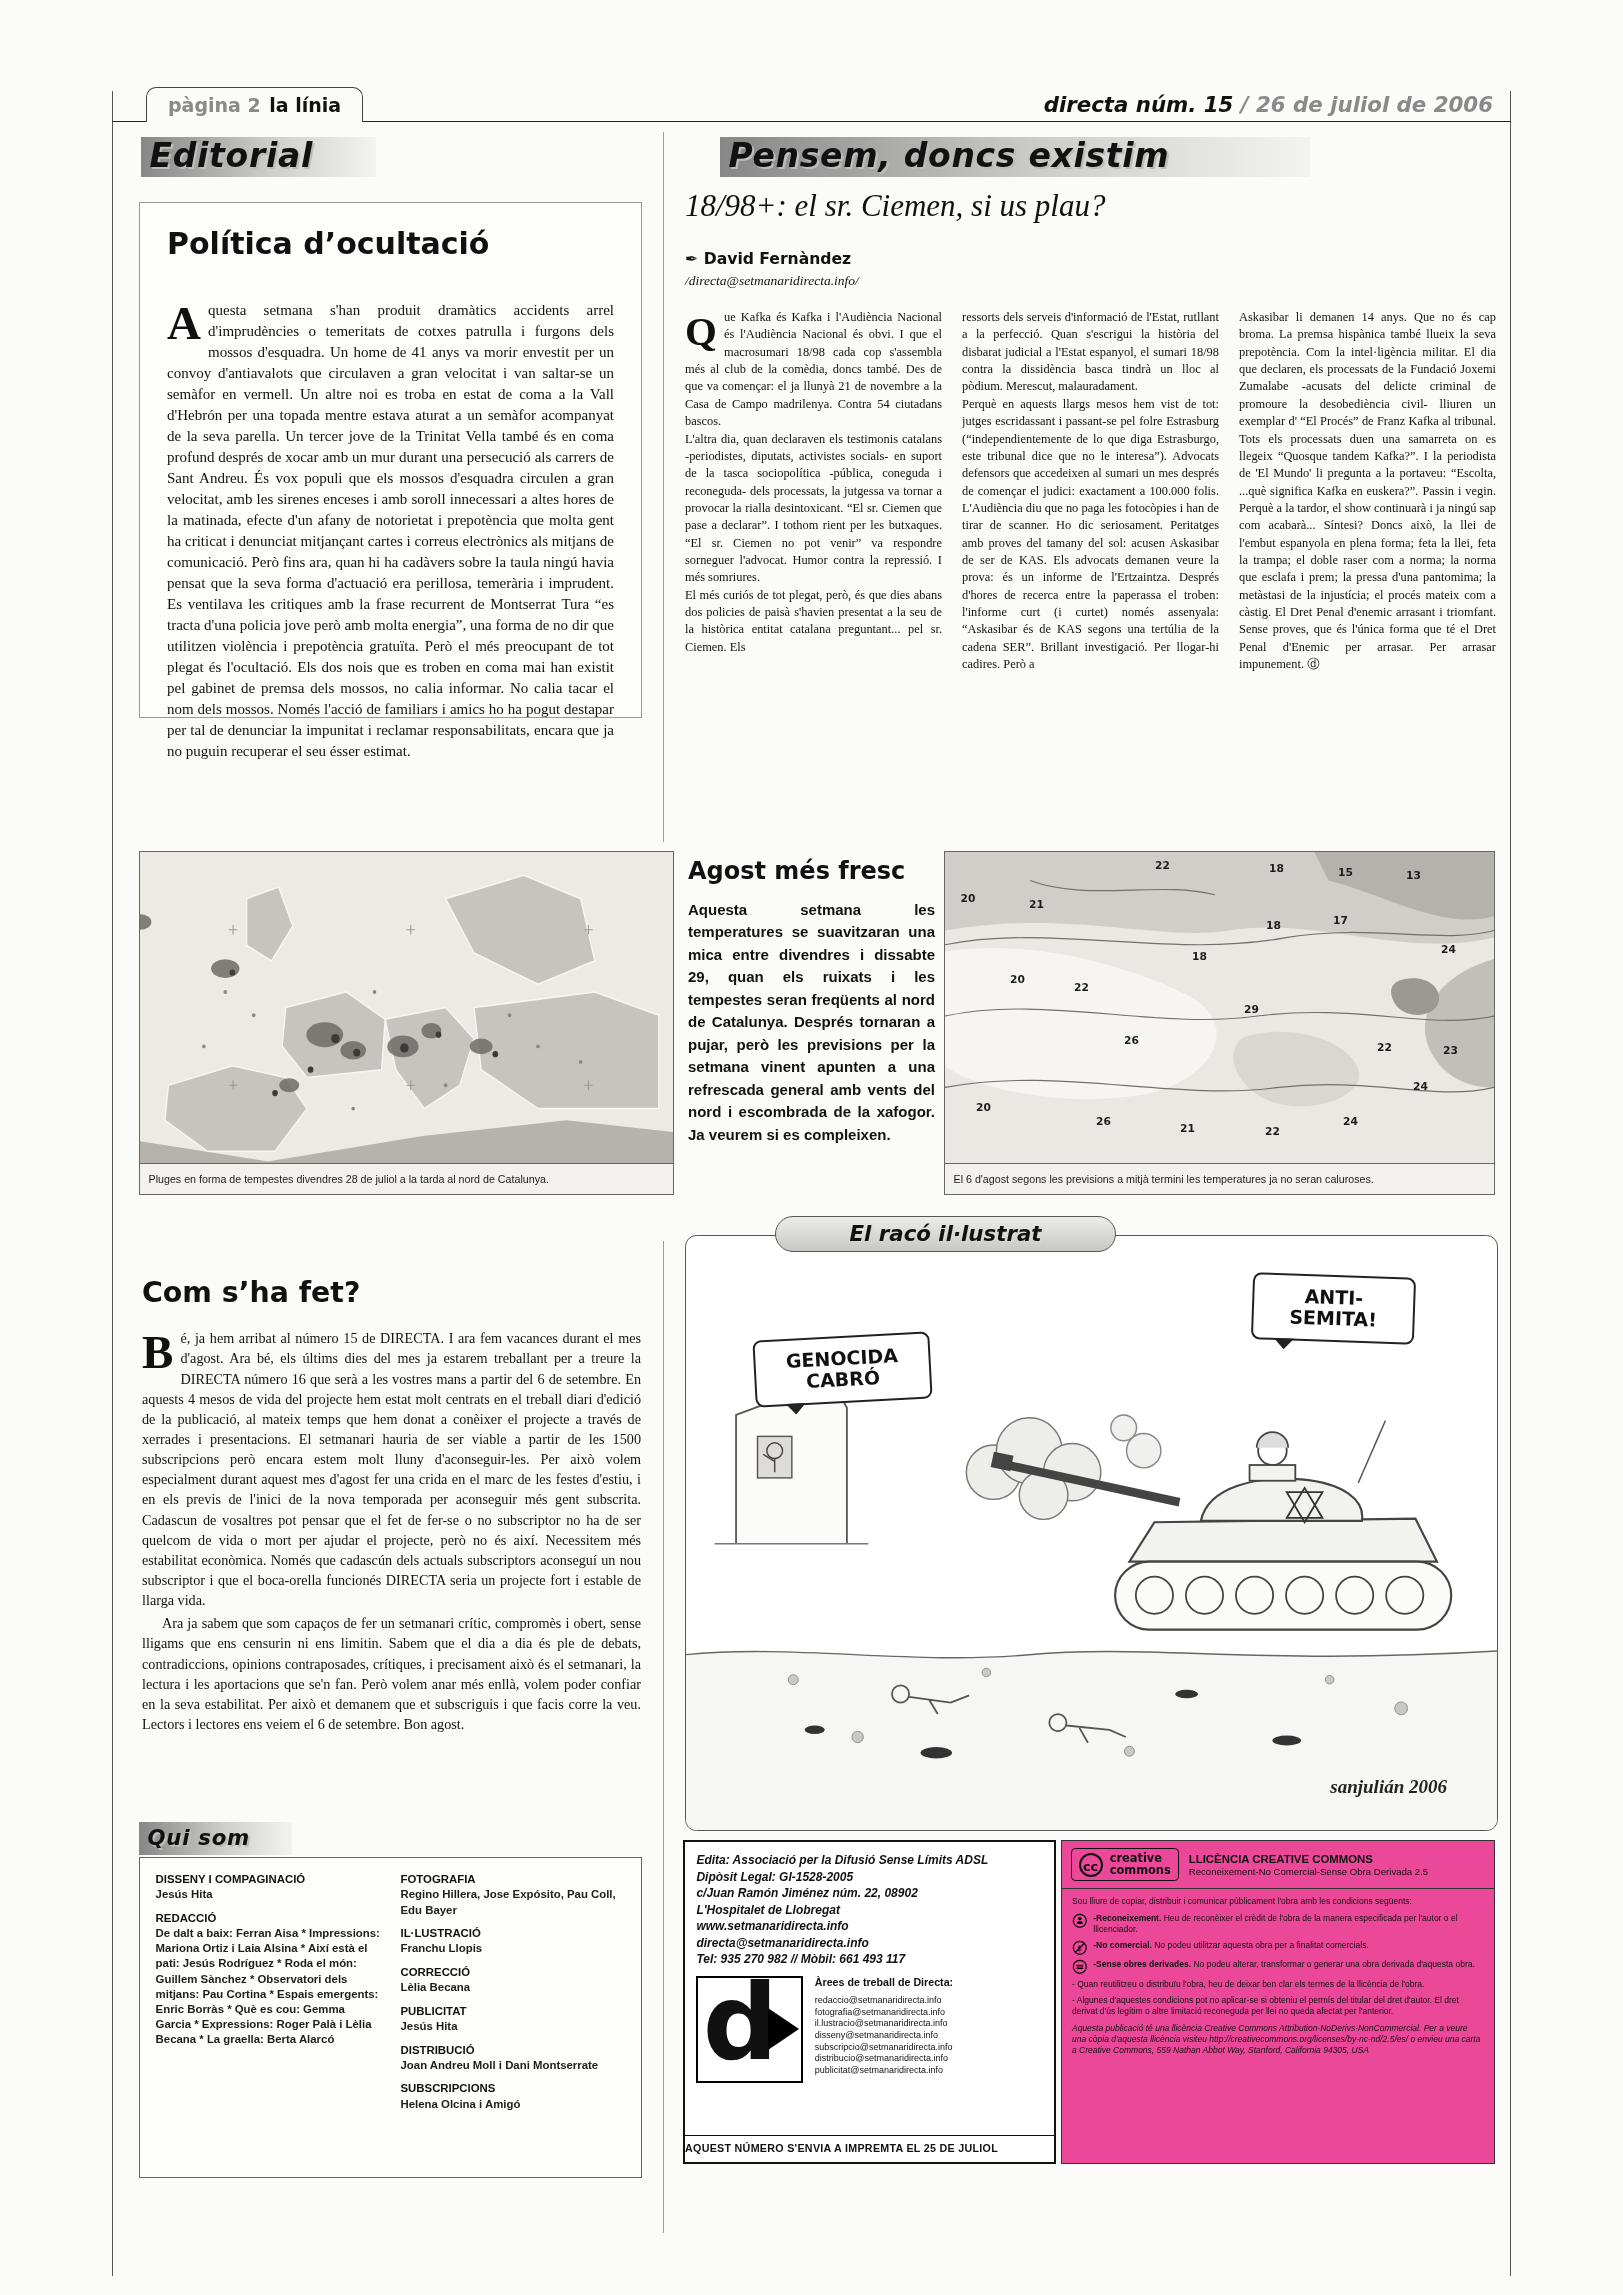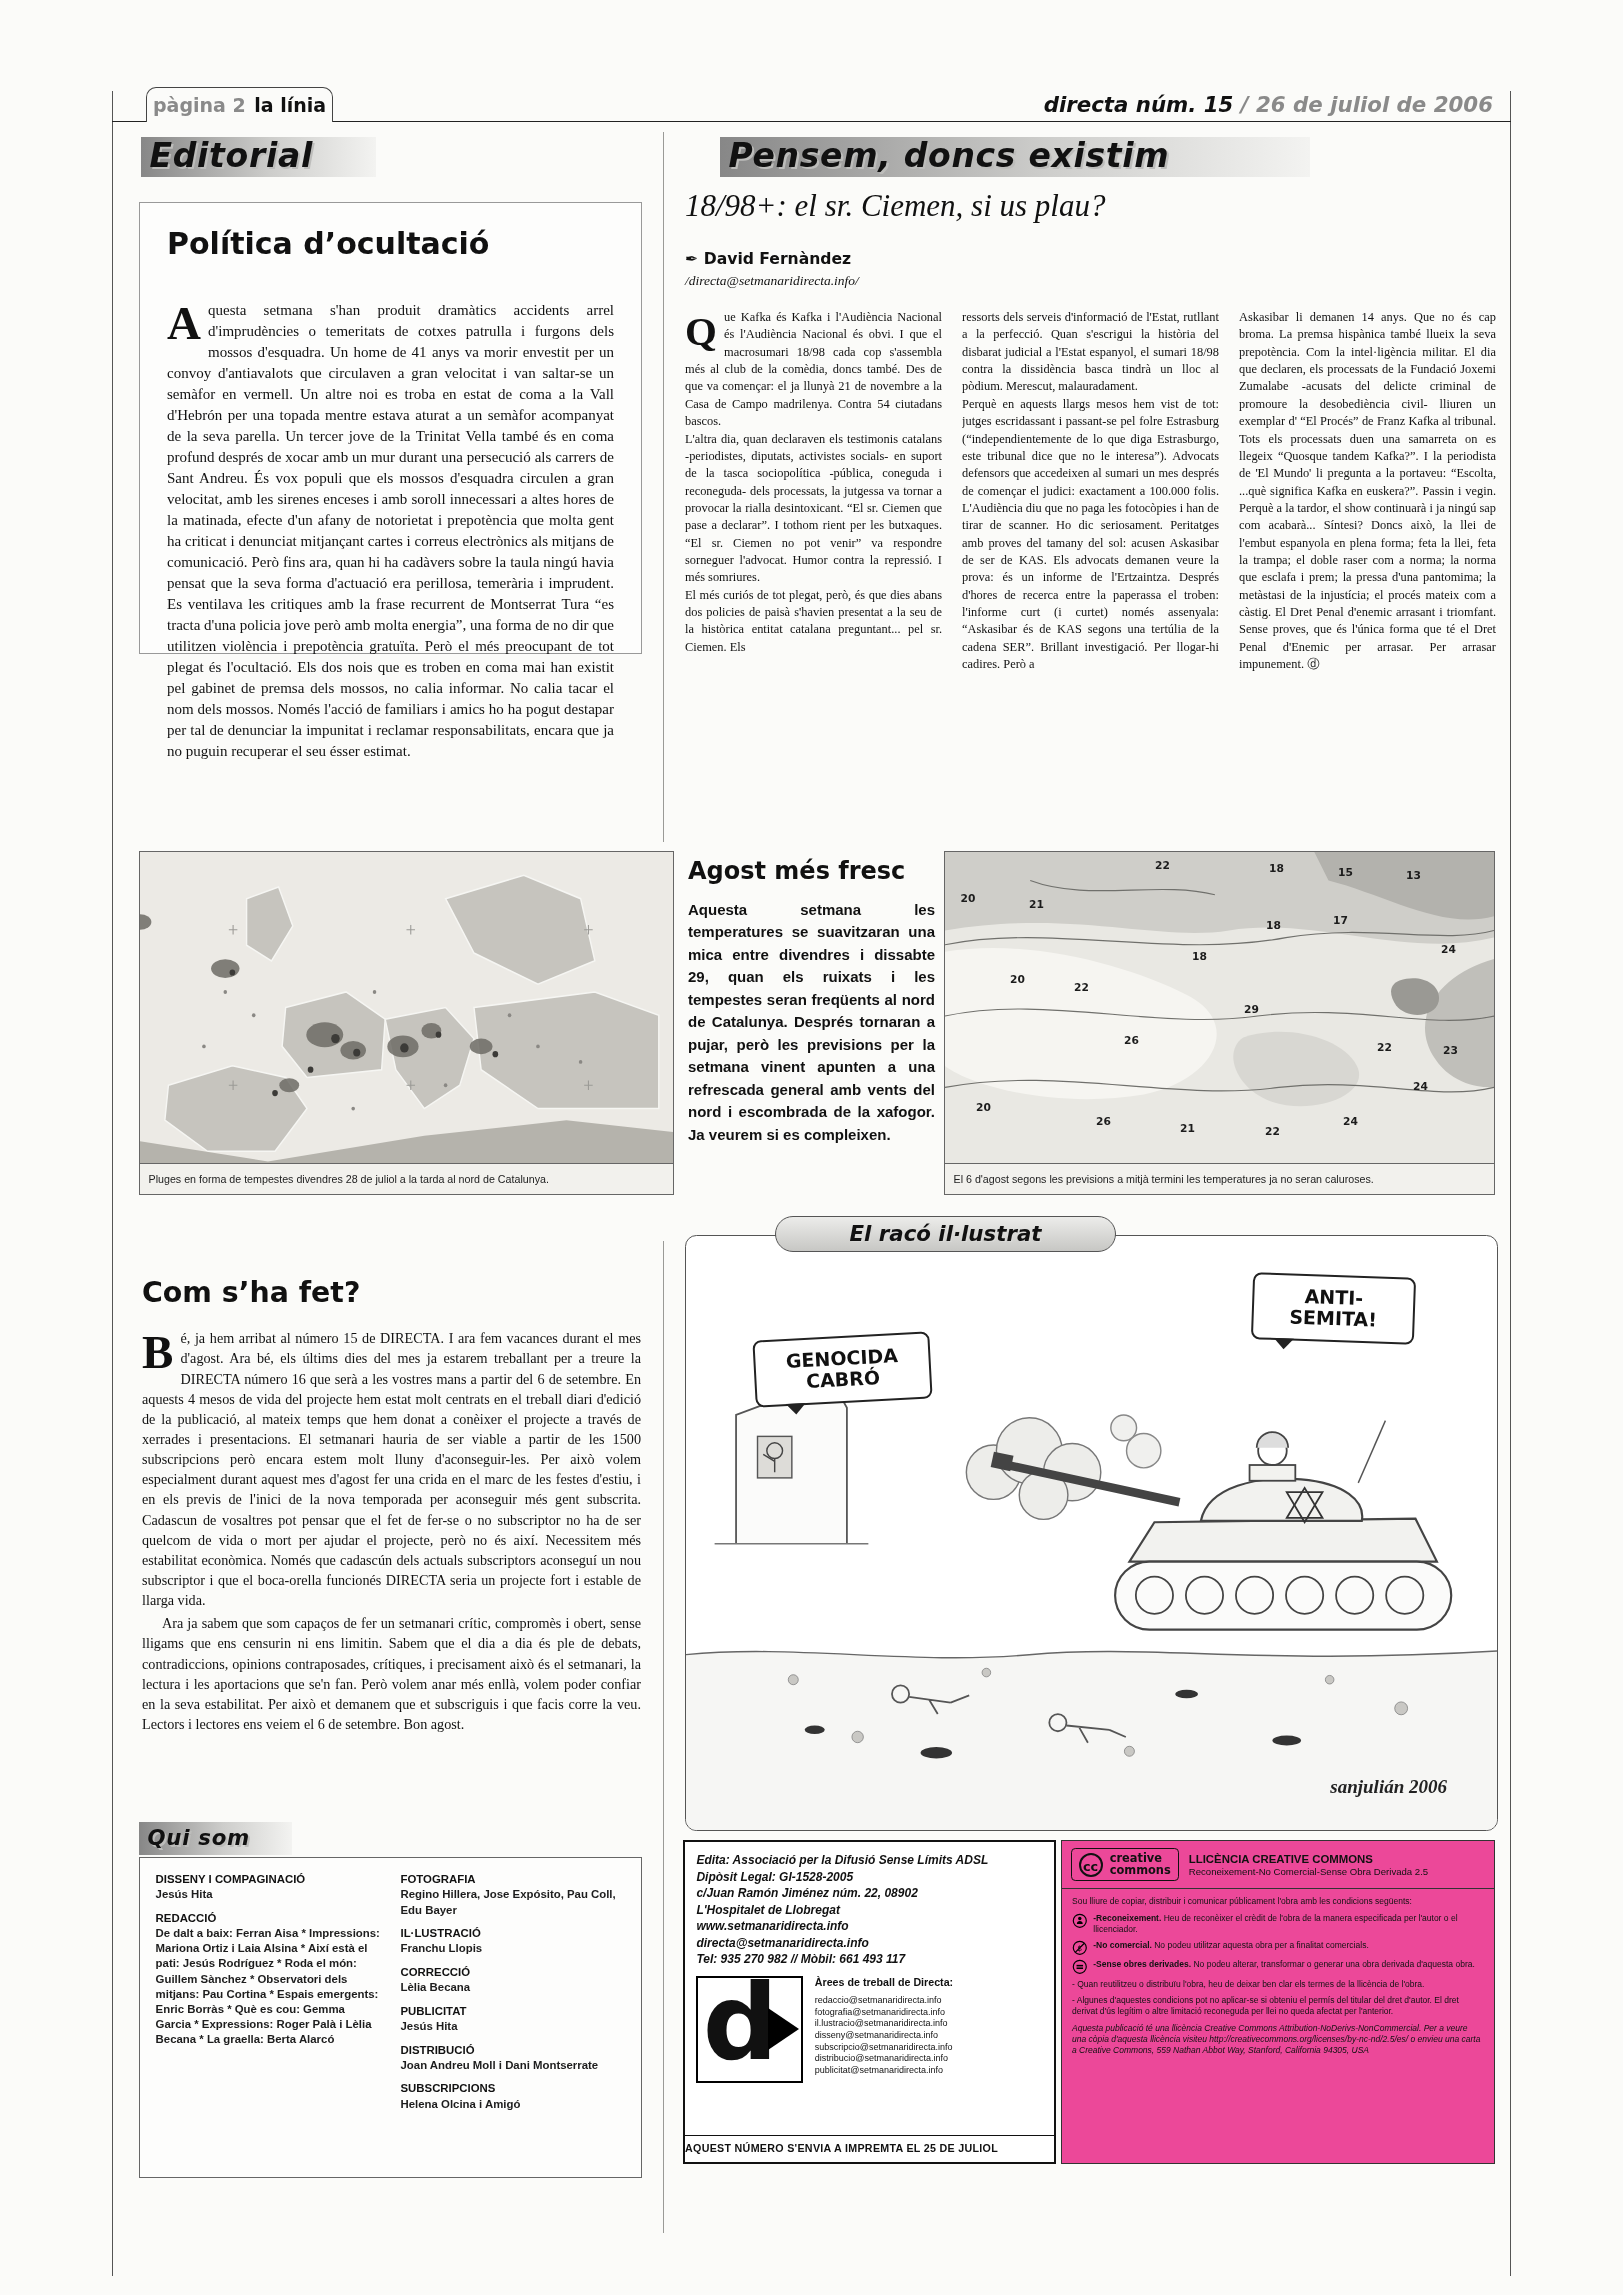--- a/index.html
+++ b/index.html
@@ -8,35 +8,35 @@
   
   .vl{position:absolute;width:0.7px;background:#555;}
   #vl-left{left:112px;top:91px;height:2185px;}
   #vl-right{left:1510px;top:91px;height:2185px;}
   #vl-mid-top{left:663px;top:132px;height:710px;background:#9a9a97;}
   #vl-mid-bottom{left:663px;top:1241px;height:992px;background:#9a9a97;}
   .header-rule{position:absolute;left:112px;top:121px;width:1399px;height:1.4px;background:#222;}
 
   
   .page-tab{position:absolute;left:146px;top:87px;height:34px;border:1.4px solid #444;border-bottom:none;
-            border-radius:10px 10px 0 0;padding:0 6px;background:#fbfbf9;z-index:2;
+            border-radius:10px 10px 0 0;padding:0 21px;background:#fbfbf9;z-index:2;
             font:700 19px/34px "DejaVu Sans",sans-serif;}
   .page-tab .gray{color:#8a8a8a;margin-right:8.5px;}
   .masthead{position:absolute;right:130px;top:92px;font:italic 700 21.3px/25.6px "DejaVu Sans",sans-serif;}
   .masthead .date{color:#8a8a8a;}
 
   
   .bar-title{position:absolute;height:40px;background:linear-gradient(90deg,#878787,#cdcdcb 55%,#f3f3f1);
              font:italic 900 33px/38px "DejaVu Sans",sans-serif;letter-spacing:0.7px;
              padding:0 17px 0 8.5px;text-shadow:2.1px 2.1px 0 #bdbdbb;white-space:nowrap;box-sizing:border-box;}
   #editorial-title{left:141px;top:137px;width:235px;}
   #pensem-title{left:720px;top:137px;width:590px;}
 
   
-  #editorial-box{position:absolute;left:139px;top:202px;width:503px;height:452px;border:0.7px solid #999;
+  #editorial-box{position:absolute;left:139px;top:202px;width:503px;height:516px;border:0.7px solid #999;
                  background:#fdfdfc;box-sizing:border-box;padding:24px 27px;}
   #editorial-box h2{font:700 30px/1.1 "DejaVu Sans",sans-serif;margin:0 0 18.5px;}
   .serif-body{font:15px/1.4 "Liberation Serif",serif;text-align:justify;white-space:pre-line;}
   .dropcap{float:left;font:700 47px/41px "Liberation Serif",serif;margin:3.6px 7.1px 0 0;}
 
   
   #pensem-headline{position:absolute;left:685px;top:189px;width:811px;
                    font:italic 31px/1.1 "Liberation Serif",serif;}
   #pensem-byline{position:absolute;left:685px;top:250px;width:398px;}
   .byline-name{font:700 15.6px/1.2 "DejaVu Sans",sans-serif;}

